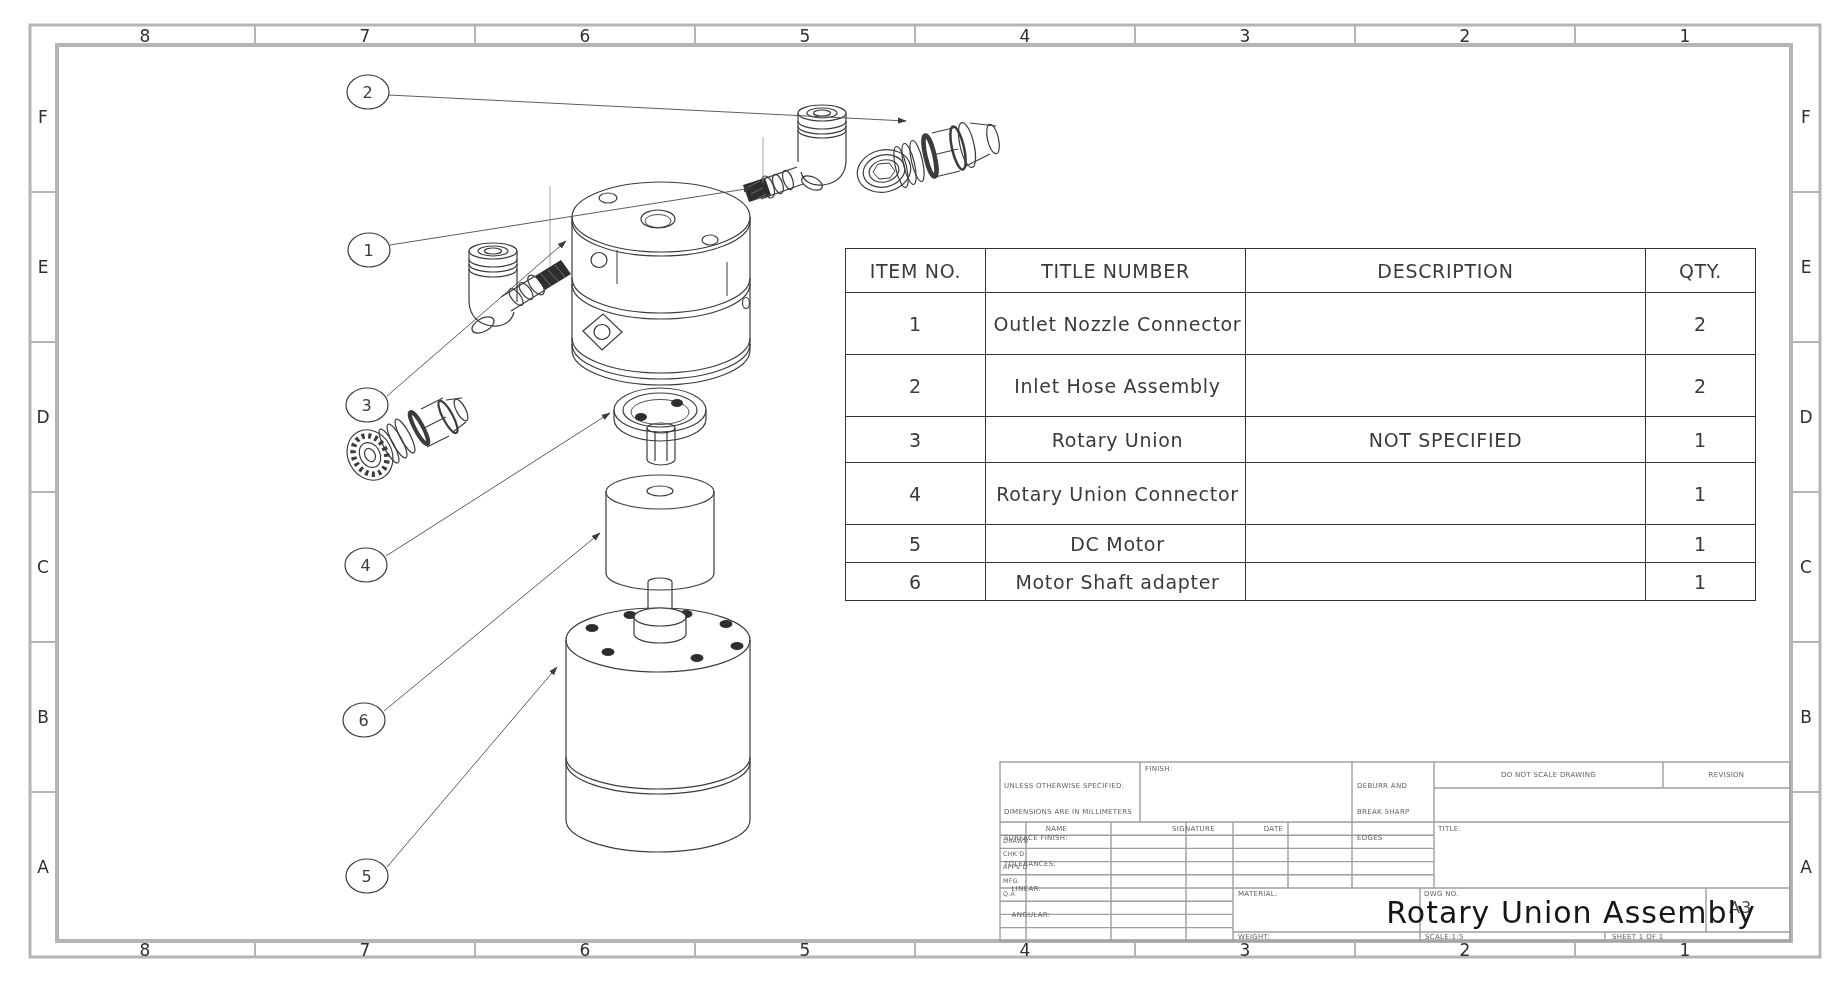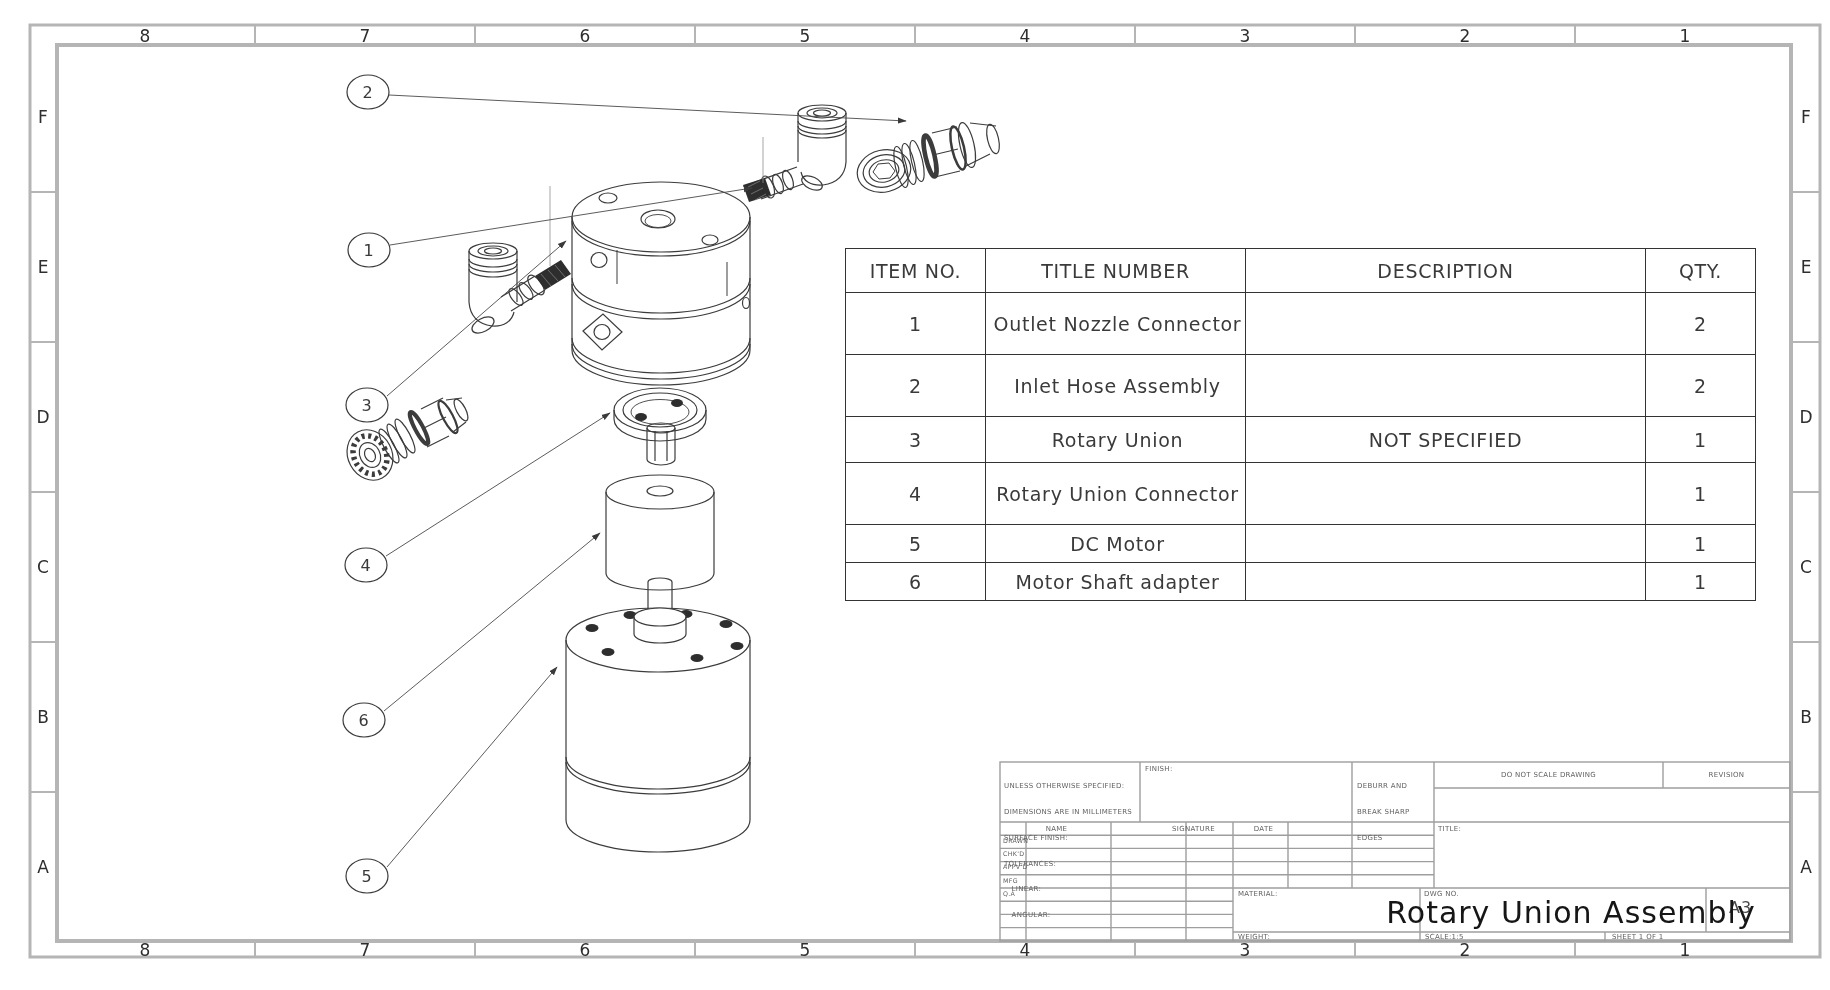--- a/index.html
+++ b/index.html
@@ -332,21 +332,21 @@
   <div class="tb" style="left:1357px;top:765px;">
     <div>DEBURR AND</div>
     <div>BREAK SHARP</div>
     <div>EDGES</div>
   </div>
   <span class="tb center" style="left:1434px;top:771px;width:229px;">DO NOT SCALE DRAWING</span>
   <span class="tb center" style="left:1663px;top:771px;width:127px;">REVISION</span>
 
   <span class="tb center" style="left:1026px;top:824.5px;width:61px;">NAME</span>
   <span class="tb center" style="left:1112px;top:824.5px;width:75px;margin-left:44px;">SIGNATURE</span>
-  <span class="tb center" style="left:1240px;top:824.5px;width:47px;">DATE</span>
+  <span class="tb center" style="left:1202px;top:824.5px;width:47px;padding-left:48px;">DATE</span>
 
   <span class="tb" style="left:1003px;top:837px;font-size:6.3px;">DRAWN</span>
   <span class="tb" style="left:1003px;top:850.2px;font-size:6.3px;">CHK'D</span>
   <span class="tb" style="left:1003px;top:863.4px;font-size:6.3px;">APPV'D</span>
   <span class="tb" style="left:1003px;top:876.6px;font-size:6.3px;">MFG</span>
   <span class="tb" style="left:1003px;top:889.8px;font-size:6.3px;">Q.A</span>
 
   <span class="tb" style="left:1438px;top:825px;">TITLE:</span>
   <span class="tb" style="left:1238px;top:890px;">MATERIAL:</span>
   <span class="tb" style="left:1238px;top:933px;">WEIGHT:</span>

